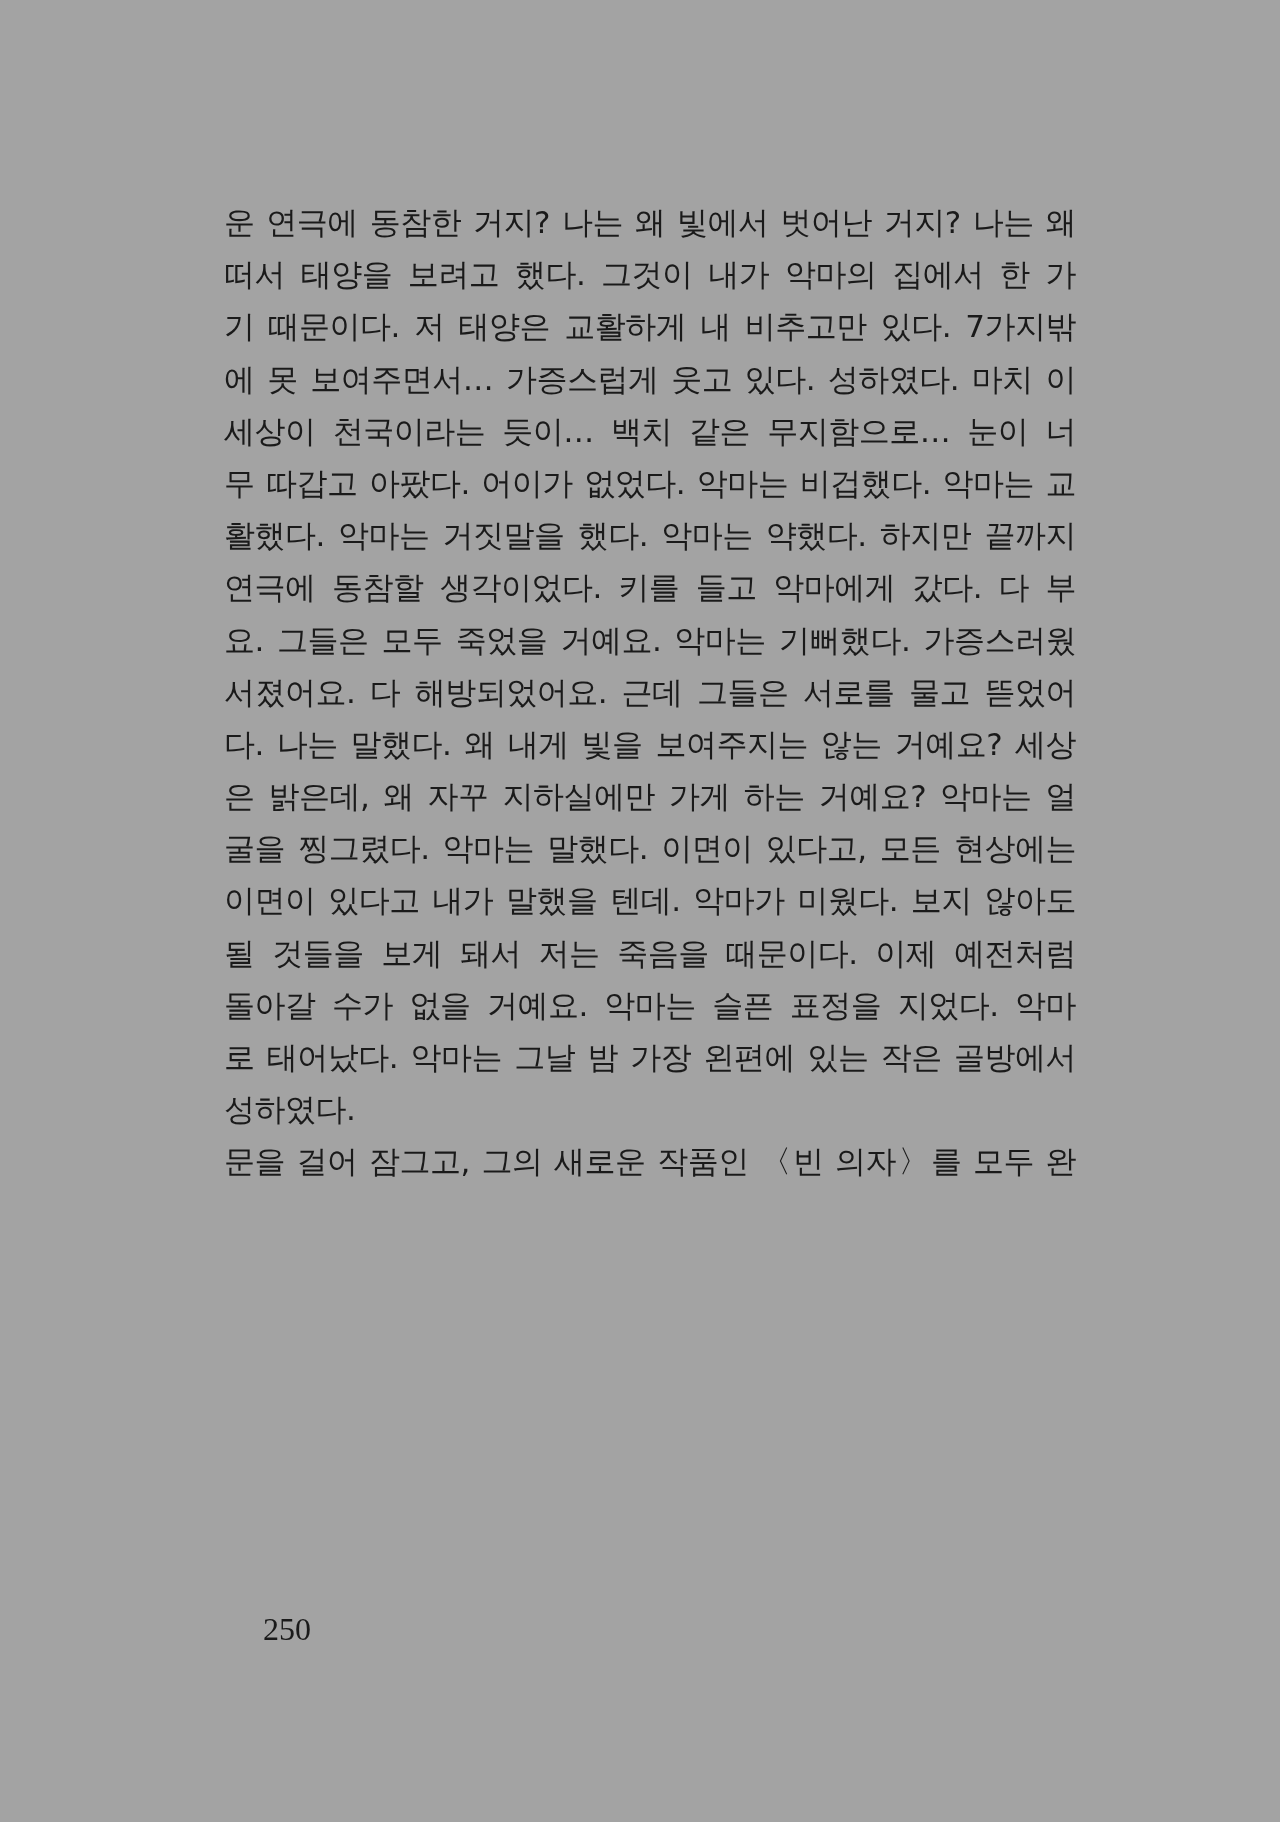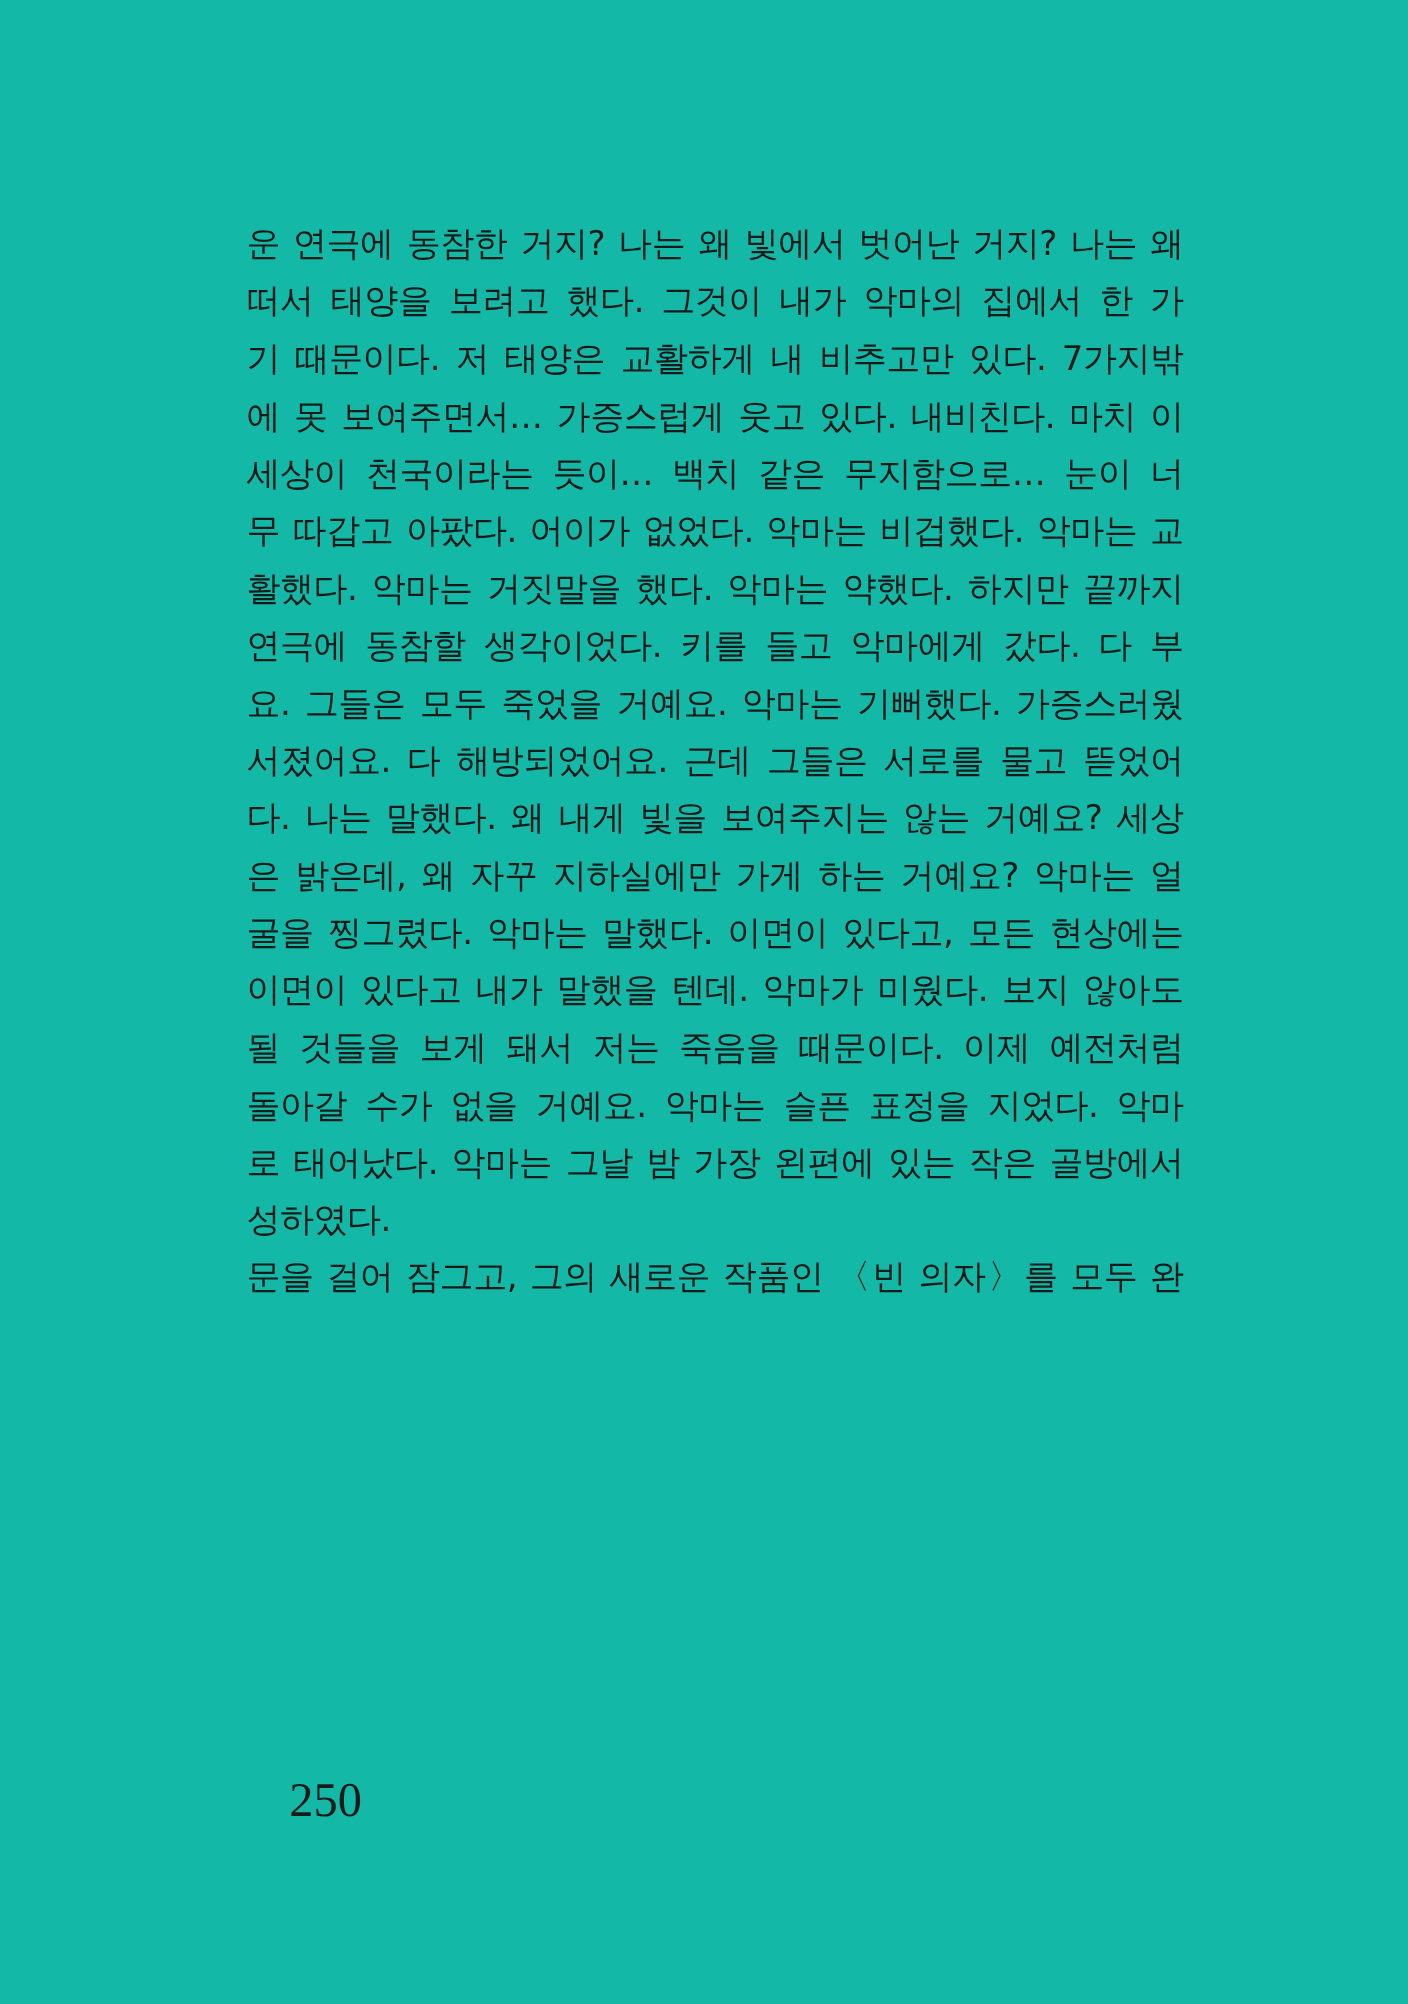--- a/index.html
+++ b/index.html
@@ -1,17 +1,17 @@
 <!DOCTYPE html>
 <html><head>
 <meta charset="utf-8">
 <style>
   html, body { margin: 0; padding: 0; background: #ffffff; }
   body { width: 1280px; height: 1822px; position: relative; overflow: hidden; }
-  .page { position: absolute; left: 0; top: 0; width: 1280px; height: 1822px; background: #14b8a6; }
+  .page { position: absolute; left: 0; top: 0; width: 1280px; height: 1822px; background: #a3a3a3; }
   .body-text {
     position: absolute;
     left: 224px;
     top: 196px;
     width: 852px;
     font-family: "DejaVu Sans", "Liberation Sans", sans-serif;
     font-size: 31px;
     color: #1a1a1a;
   }
   .line {
@@ -21,33 +21,33 @@
     text-align: justify;
     text-align-last: justify;
     letter-spacing: -0.5px;
   }
   .line.last { text-align-last: left; }
   .page-number {
     position: absolute;
     left: 263px;
     top: 1611px;
     font-family: "Liberation Serif", "DejaVu Serif", serif;
-    font-size: 44px;
+    font-size: 32px;
     color: #1a1a1a;
   }
 </style>
 </head>
 <body>
 
 <div class="page">
   <div class="body-text">
     <div class="line">운 연극에 동참한 거지? 나는 왜 빛에서 벗어난 거지? 나는 왜</div>
     <div class="line">떠서 태양을 보려고 했다. 그것이 내가 악마의 집에서 한 가</div>
     <div class="line">기 때문이다. 저 태양은 교활하게 내 비추고만 있다. 7가지밖</div>
-    <div class="line">에 못 보여주면서… 가증스럽게 웃고 있다. 내비친다. 마치 이</div>
+    <div class="line">에 못 보여주면서… 가증스럽게 웃고 있다. 성하였다. 마치 이</div>
     <div class="line">세상이 천국이라는 듯이… 백치 같은 무지함으로… 눈이 너</div>
     <div class="line">무 따갑고 아팠다. 어이가 없었다. 악마는 비겁했다. 악마는 교</div>
     <div class="line">활했다. 악마는 거짓말을 했다. 악마는 약했다. 하지만 끝까지</div>
     <div class="line">연극에 동참할 생각이었다. 키를 들고 악마에게 갔다. 다 부</div>
     <div class="line">요. 그들은 모두 죽었을 거예요. 악마는 기뻐했다. 가증스러웠</div>
     <div class="line">서졌어요. 다 해방되었어요. 근데 그들은 서로를 물고 뜯었어</div>
     <div class="line">다. 나는 말했다. 왜 내게 빛을 보여주지는 않는 거예요? 세상</div>
     <div class="line">은 밝은데, 왜 자꾸 지하실에만 가게 하는 거예요? 악마는 얼</div>
     <div class="line">굴을 찡그렸다. 악마는 말했다. 이면이 있다고, 모든 현상에는</div>
     <div class="line">이면이 있다고 내가 말했을 텐데. 악마가 미웠다. 보지 않아도</div>

